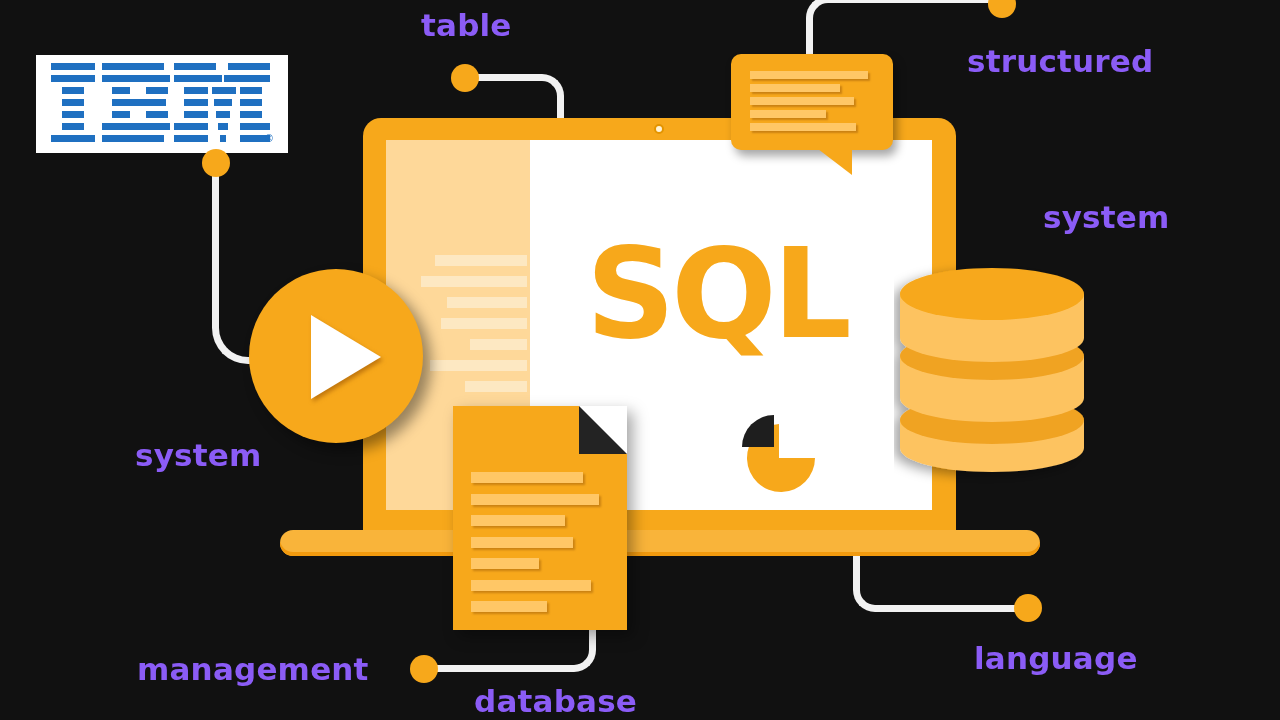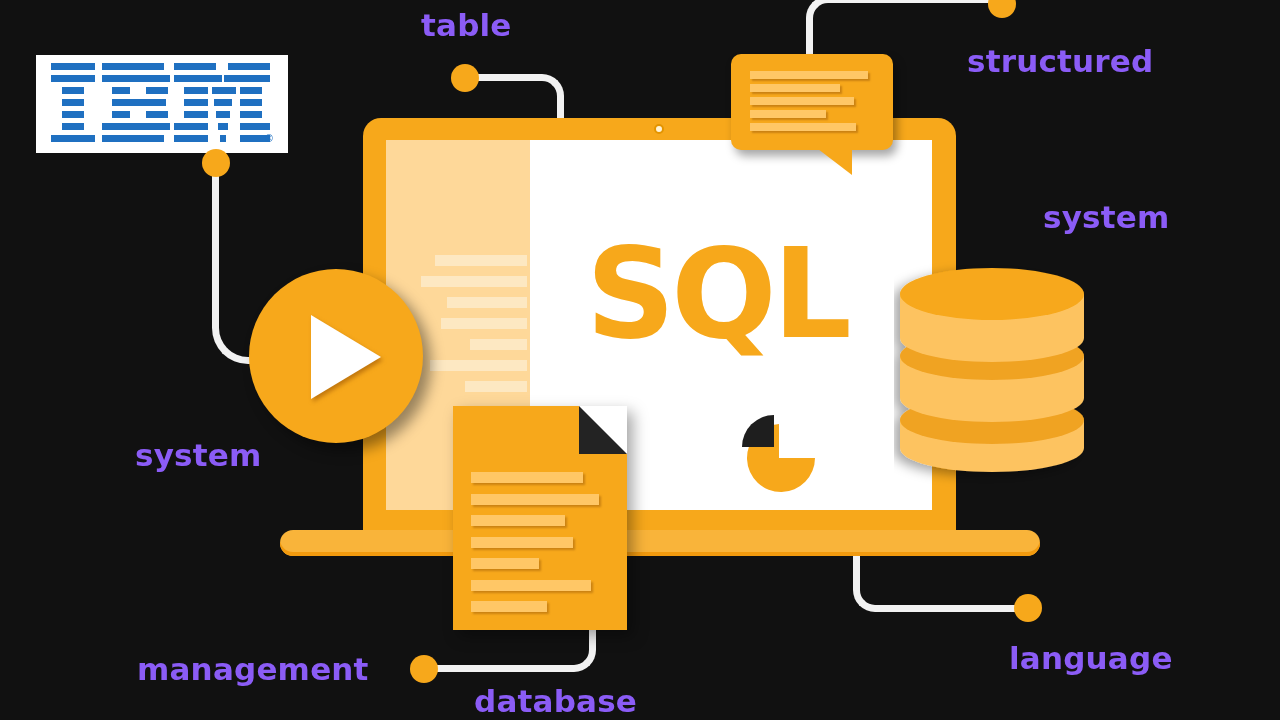--- a/index.html
+++ b/index.html
@@ -154,13 +154,13 @@
   <div class="bar-doc" style="left:18px; top:174px; width:120px;"></div>
   <div class="bar-doc" style="left:18px; top:195px; width:76px;"></div>
 </div>
 
 <div class="label" style="left:421px; top:10px;">table</div>
 <div class="label" style="left:967px; top:46px;">structured</div>
 <div class="label" style="left:1043px; top:202px;">system</div>
 <div class="label" style="left:135px; top:440px;">system</div>
 <div class="label" style="left:137px; top:654px;">management</div>
 <div class="label" style="left:474px; top:686px;">database</div>
-<div class="label" style="left:1009px; top:643px;">language</div>
+<div class="label" style="left:974px; top:643px;">language</div>
 
 </body></html>

